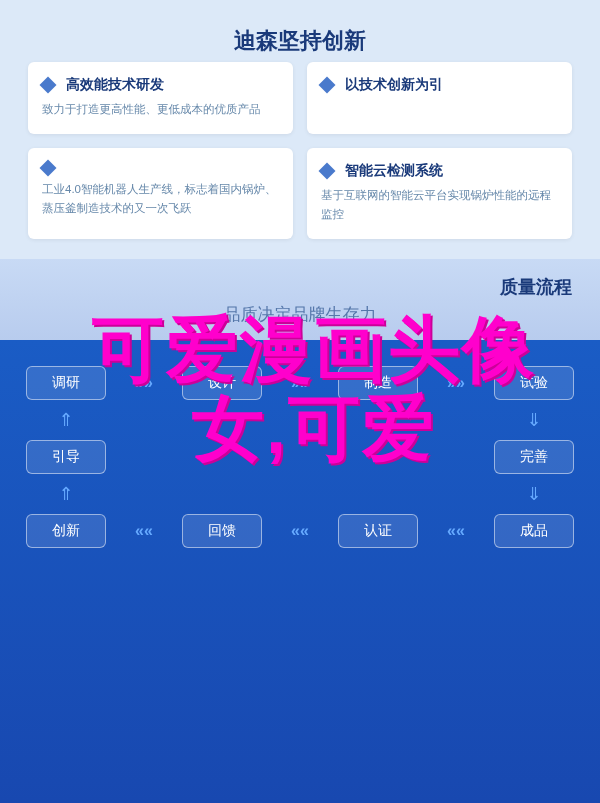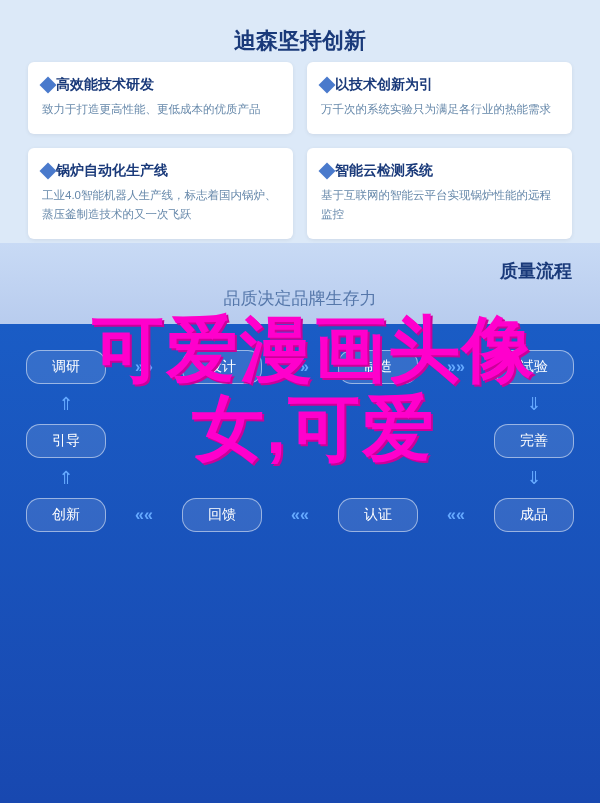--- a/index.html
+++ b/index.html
@@ -39,21 +39,21 @@
       box-shadow: 0 1px 4px rgba(0,0,0,0.07);
     }
 
     .feature-card-title {
       font-size: 14px;
       font-weight: bold;
       color: #1a3a7a;
       margin-bottom: 6px;
       display: flex;
       align-items: center;
-      gap: 2px;
+      gap: 12px;
     }
 
     .diamond-icon {
       width: 12px;
       height: 12px;
       background: #4a7acc;
       transform: rotate(45deg);
       display: inline-block;
       flex-shrink: 0;
     }
@@ -117,21 +117,21 @@
 
     .process-table {
       width: 100%;
       border-collapse: separate;
       border-spacing: 6px;
     }
 
     .proc-cell {
       background: rgba(255,255,255,0.12);
       border: 1.5px solid rgba(255,255,255,0.5);
-      border-radius: 14px;
+      border-radius: 6px;
       padding: 7px 0;
       text-align: center;
       color: white;
       font-size: 14px;
       width: 80px;
     }
 
     .proc-arrow-h {
       text-align: center;
       color: #66aaff;
@@ -147,45 +147,43 @@
       height: 28px;
       vertical-align: middle;
     }
   </style>
 </head>
 <body>
 
 <div class="full-layout">
 
   <div class="top-section-wrap">
-    <div style="background: #dce9f8; padding: 26px 28px 4px;">
+    <div style="background: #dce9f8; padding: 26px 28px 20px;">
       <div class="main-title">迪森坚持创新</div>
 
       <div class="grid-2x2">
 
         <div class="feature-card">
           <div class="feature-card-title">
             <span class="diamond-icon"></span>
             <span>高效能技术研发</span>
           </div>
           <div class="feature-card-desc">致力于打造更高性能、更低成本的优质产品</div>
         </div>
 
         <div class="feature-card">
           <div class="feature-card-title">
             <span class="diamond-icon"></span>
             <span>以技术创新为引</span>
           </div>
-          <div class="feature-card-desc">万千次的系统实验只为满足各行业的热能需求</div>
-        </div>
-
-        <div class="feature-card">
-          <div class="feature-card-title">
-            <span class="diamond-icon"></span>
-            <span>锅炉自动化生产线</span>
+        </div>
+
+        <div class="feature-card">
+          <div class="feature-card-title">
+            <span class="diamond-icon"></span>
           </div>
           <div class="feature-card-desc">工业4.0智能机器人生产线，标志着国内锅炉、蒸压釜制造技术的又一次飞跃</div>
         </div>
 
         <div class="feature-card">
           <div class="feature-card-title">
             <span class="diamond-icon"></span>
             <span>智能云检测系统</span>
           </div>
           <div class="feature-card-desc">基于互联网的智能云平台实现锅炉性能的远程监控</div>

